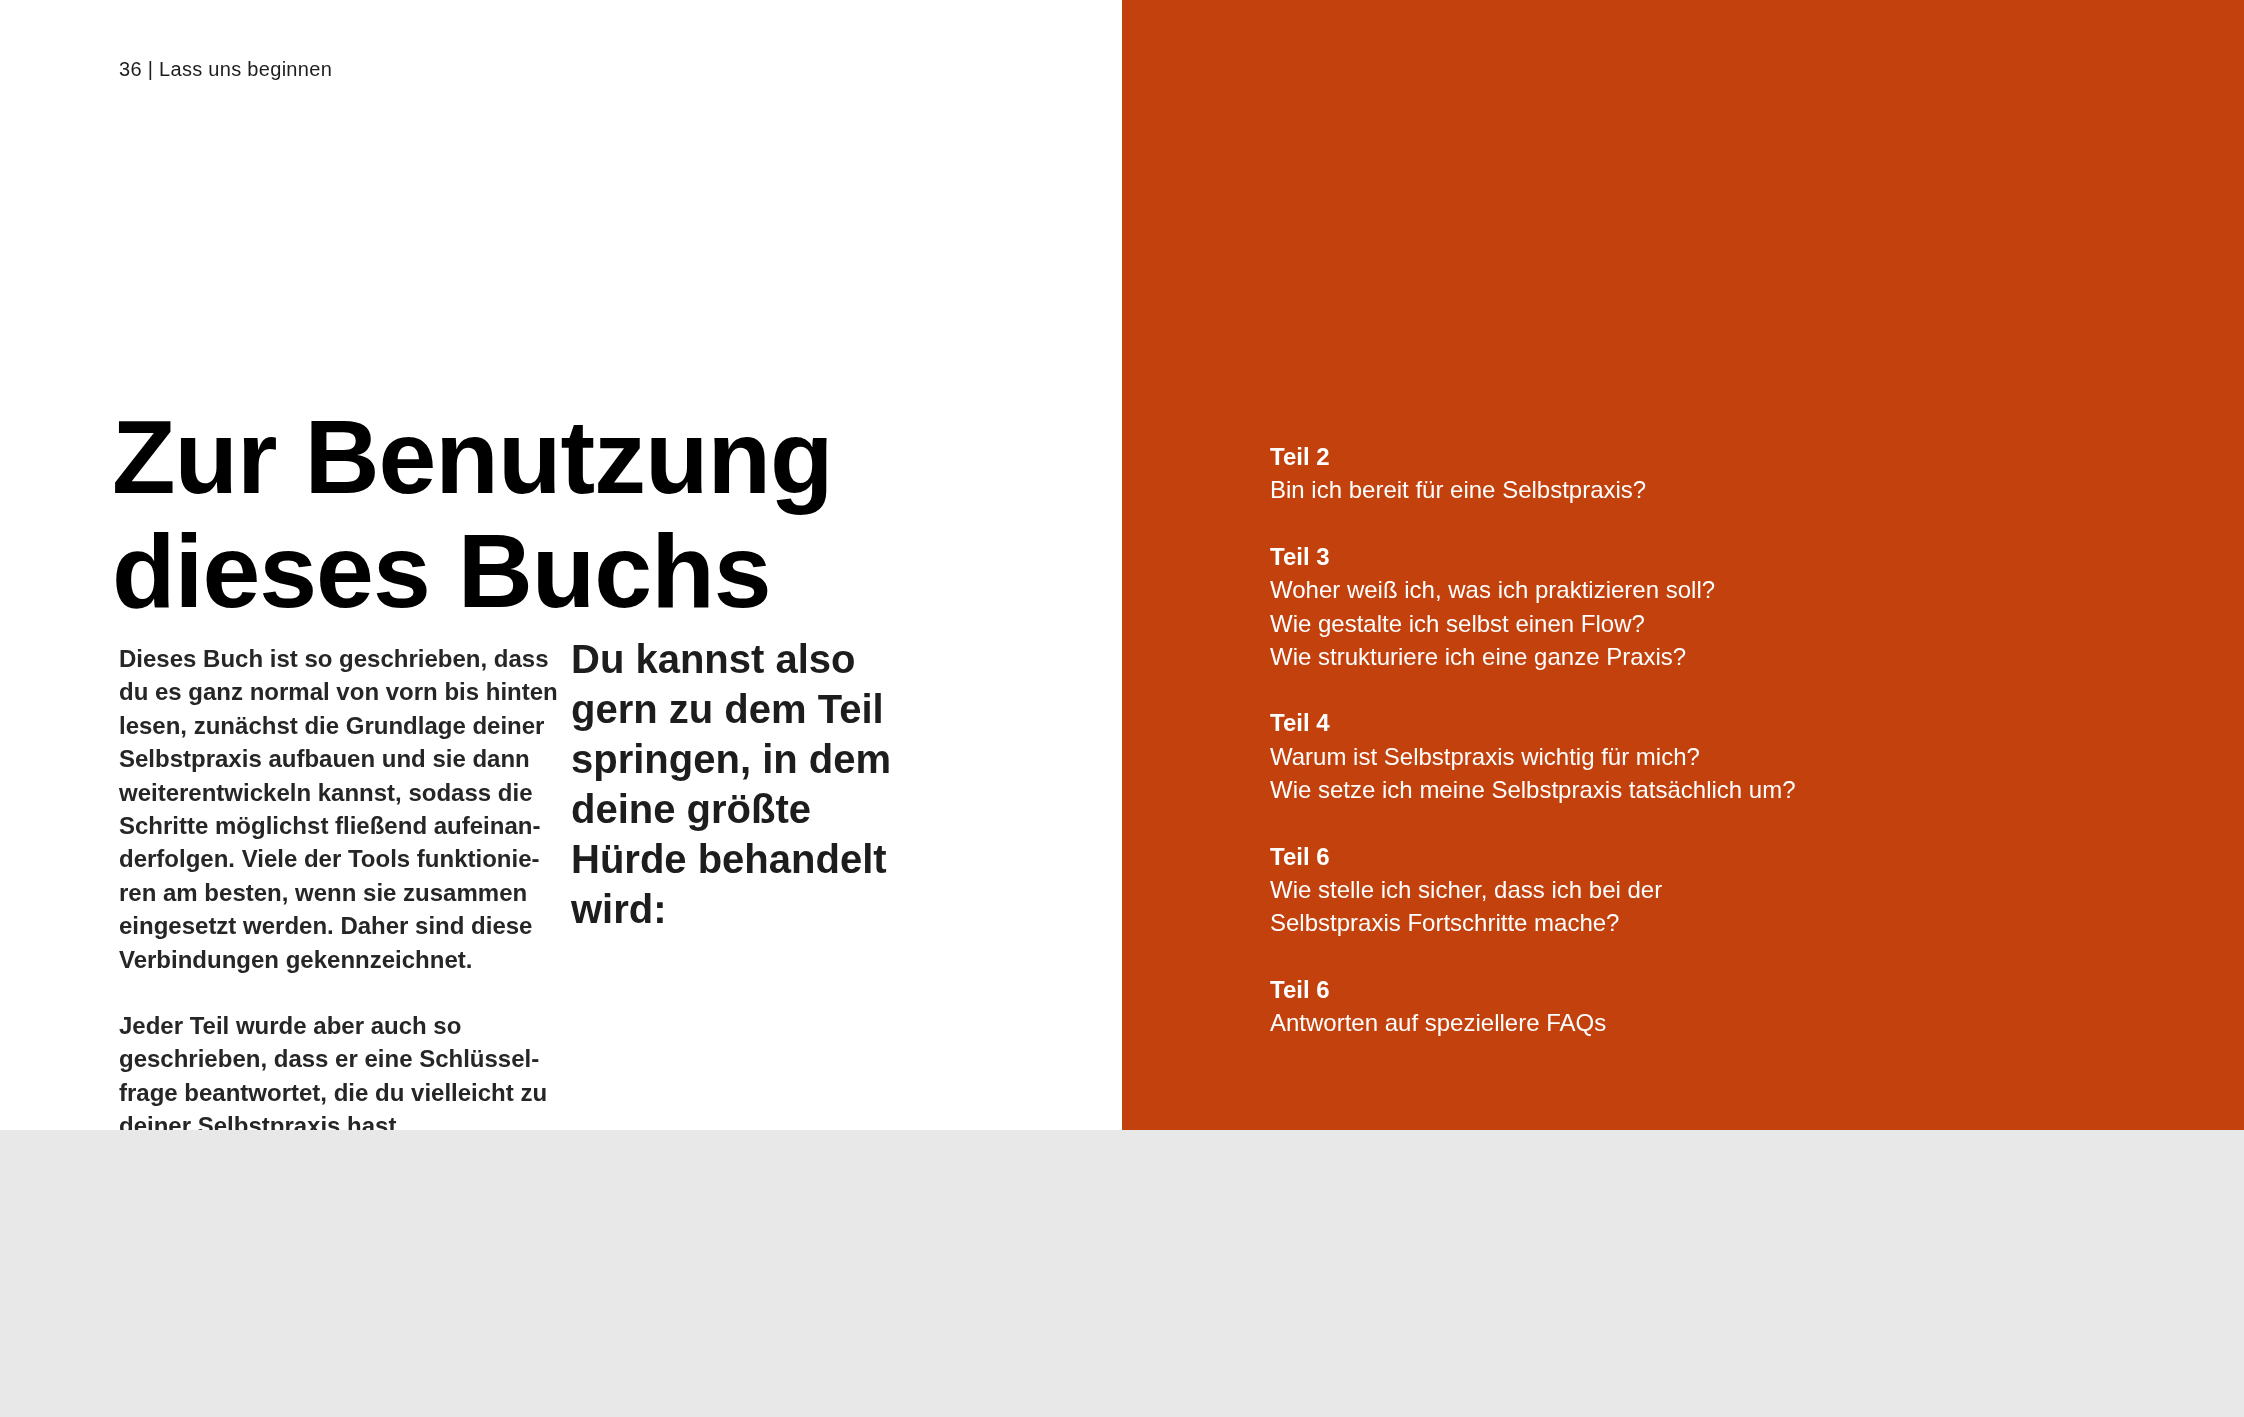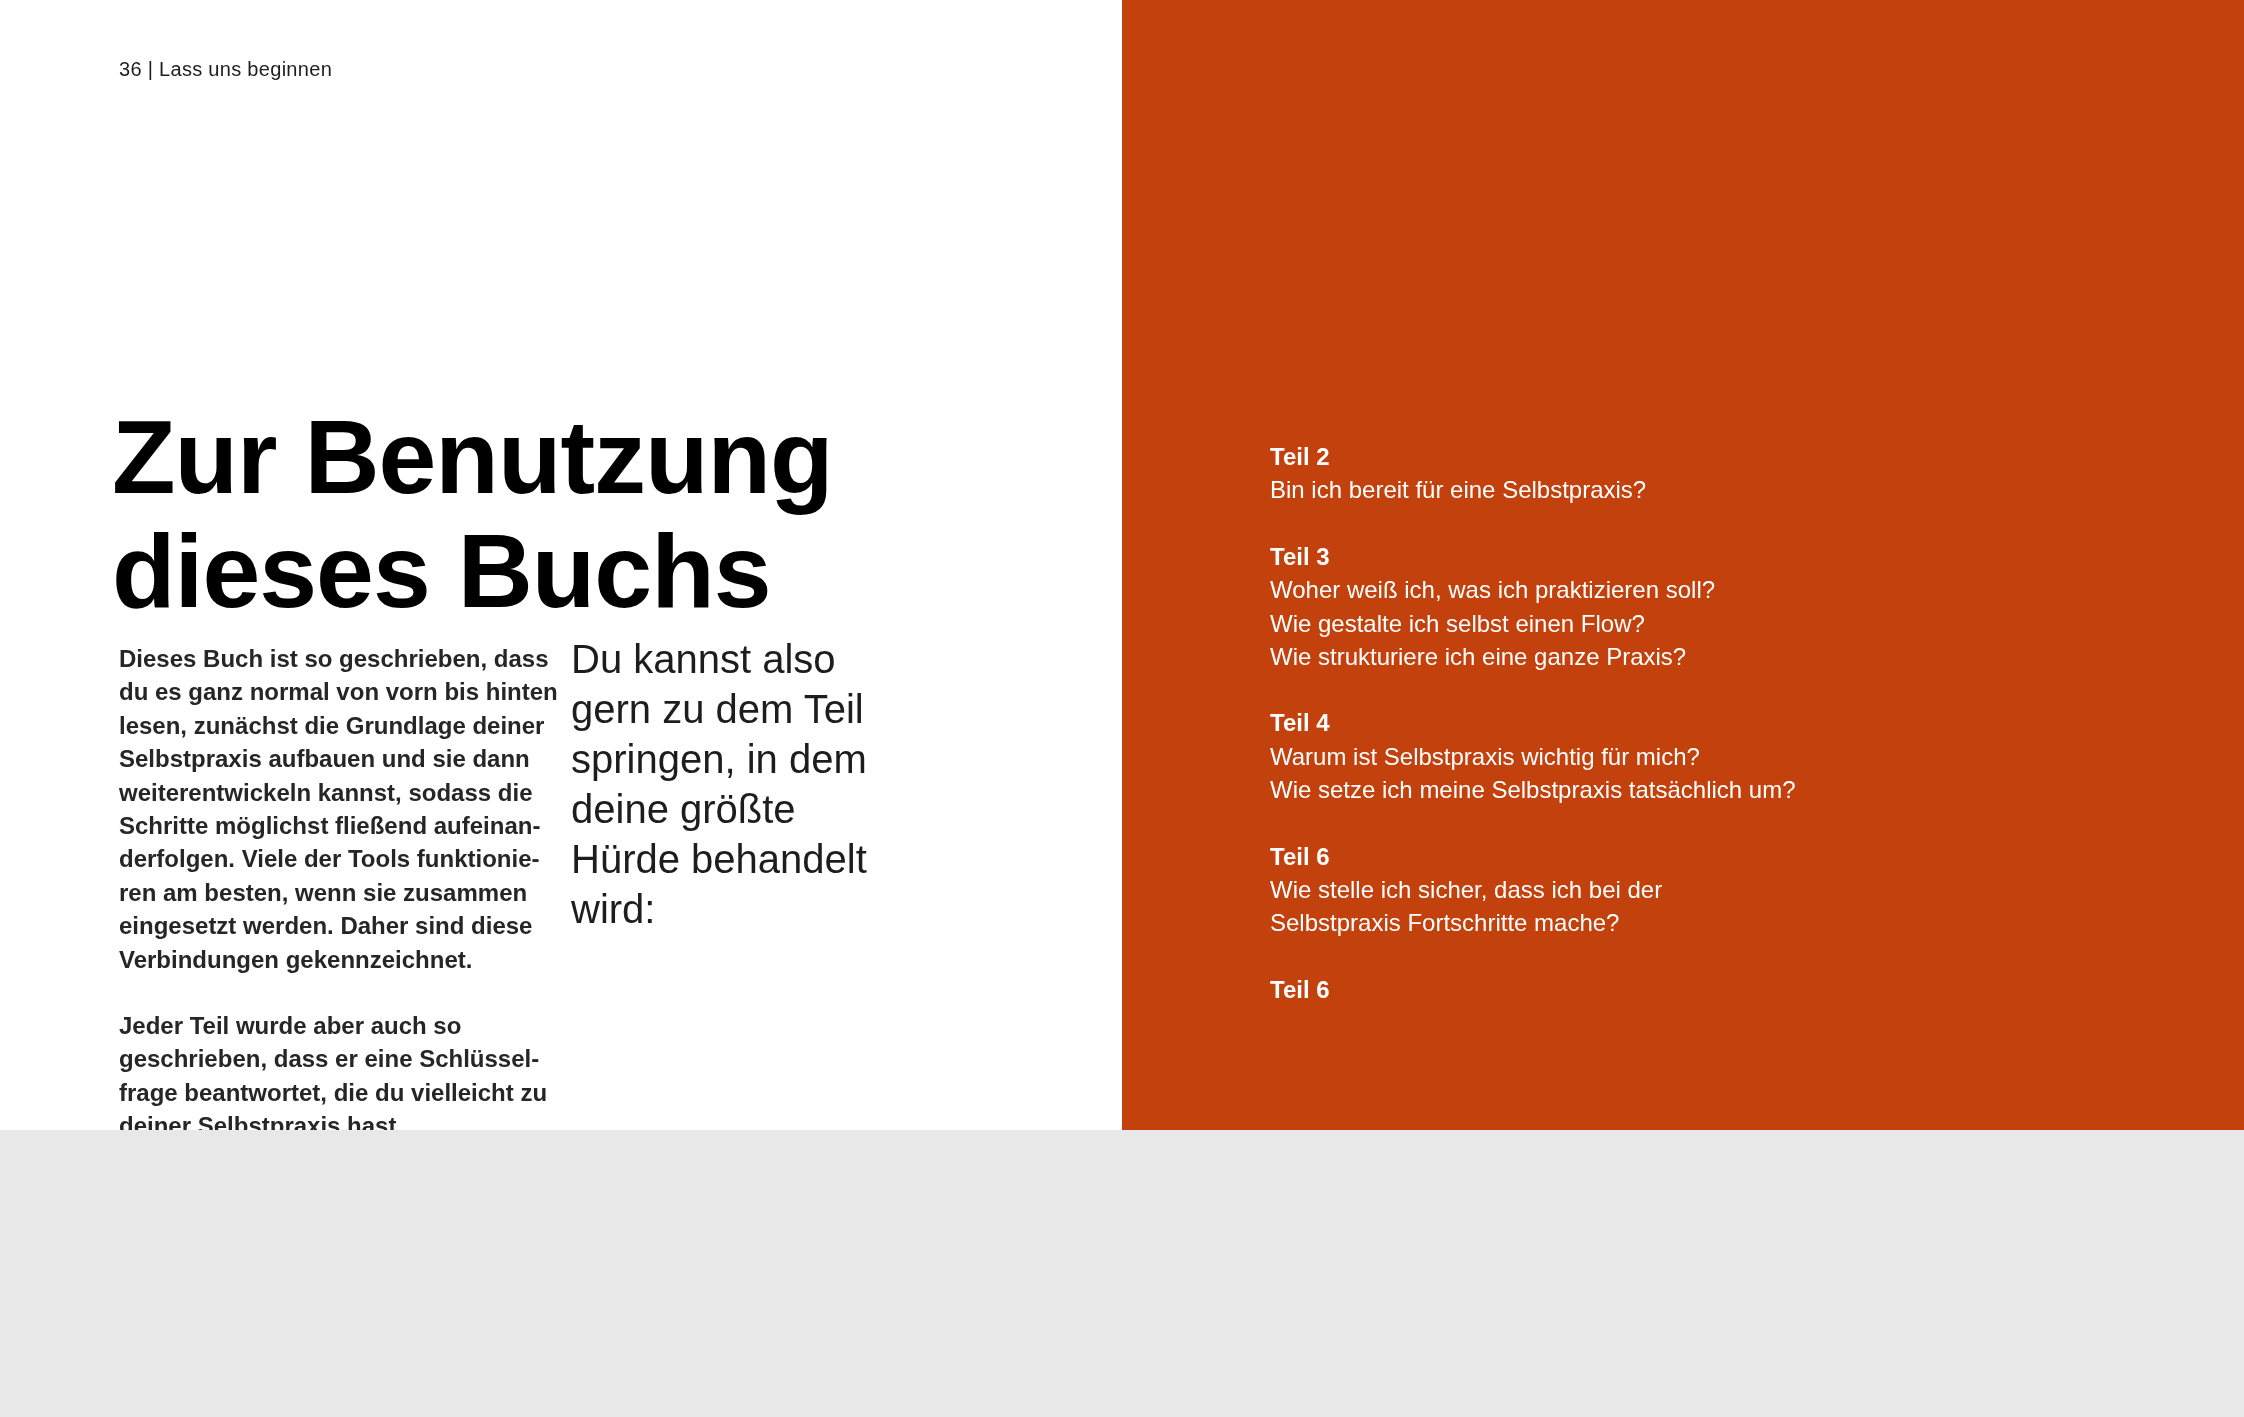--- a/index.html
+++ b/index.html
@@ -47,21 +47,21 @@
     font-size:24px; line-height:33.4px;
     font-weight:700;
     color:#262626;
     white-space:pre;
   }
   .col-small p + p{ margin-top:33px; }
   .col-large{
     position:absolute; left:452px; top:-8px;
     width:430px;
     font-size:40px; line-height:50px;
-    font-weight:400;
+    font-weight:700;
     color:#1d1d1d;
     white-space:pre;
   }
   
   .page-right{
     position:absolute; left:1122px; top:0;
     width:1122px; height:1413px;
     background:#c2410c;
   }
   .toc{
@@ -142,18 +142,19 @@
       </div>
 
       <div class="toc-section">
         <div class="toc-title">Teil 6</div>
         <div class="toc-lines">Wie stelle ich sicher, dass ich bei der
 Selbstpraxis Fortschritte mache?</div>
       </div>
 
       <div class="toc-section">
         <div class="toc-title">Teil 6</div>
+        <div class="toc-lines">Antworten auf speziellere FAQs</div>
       </div>
 
     </div>
   </div>
 
 </div>
 
 </body></html>

